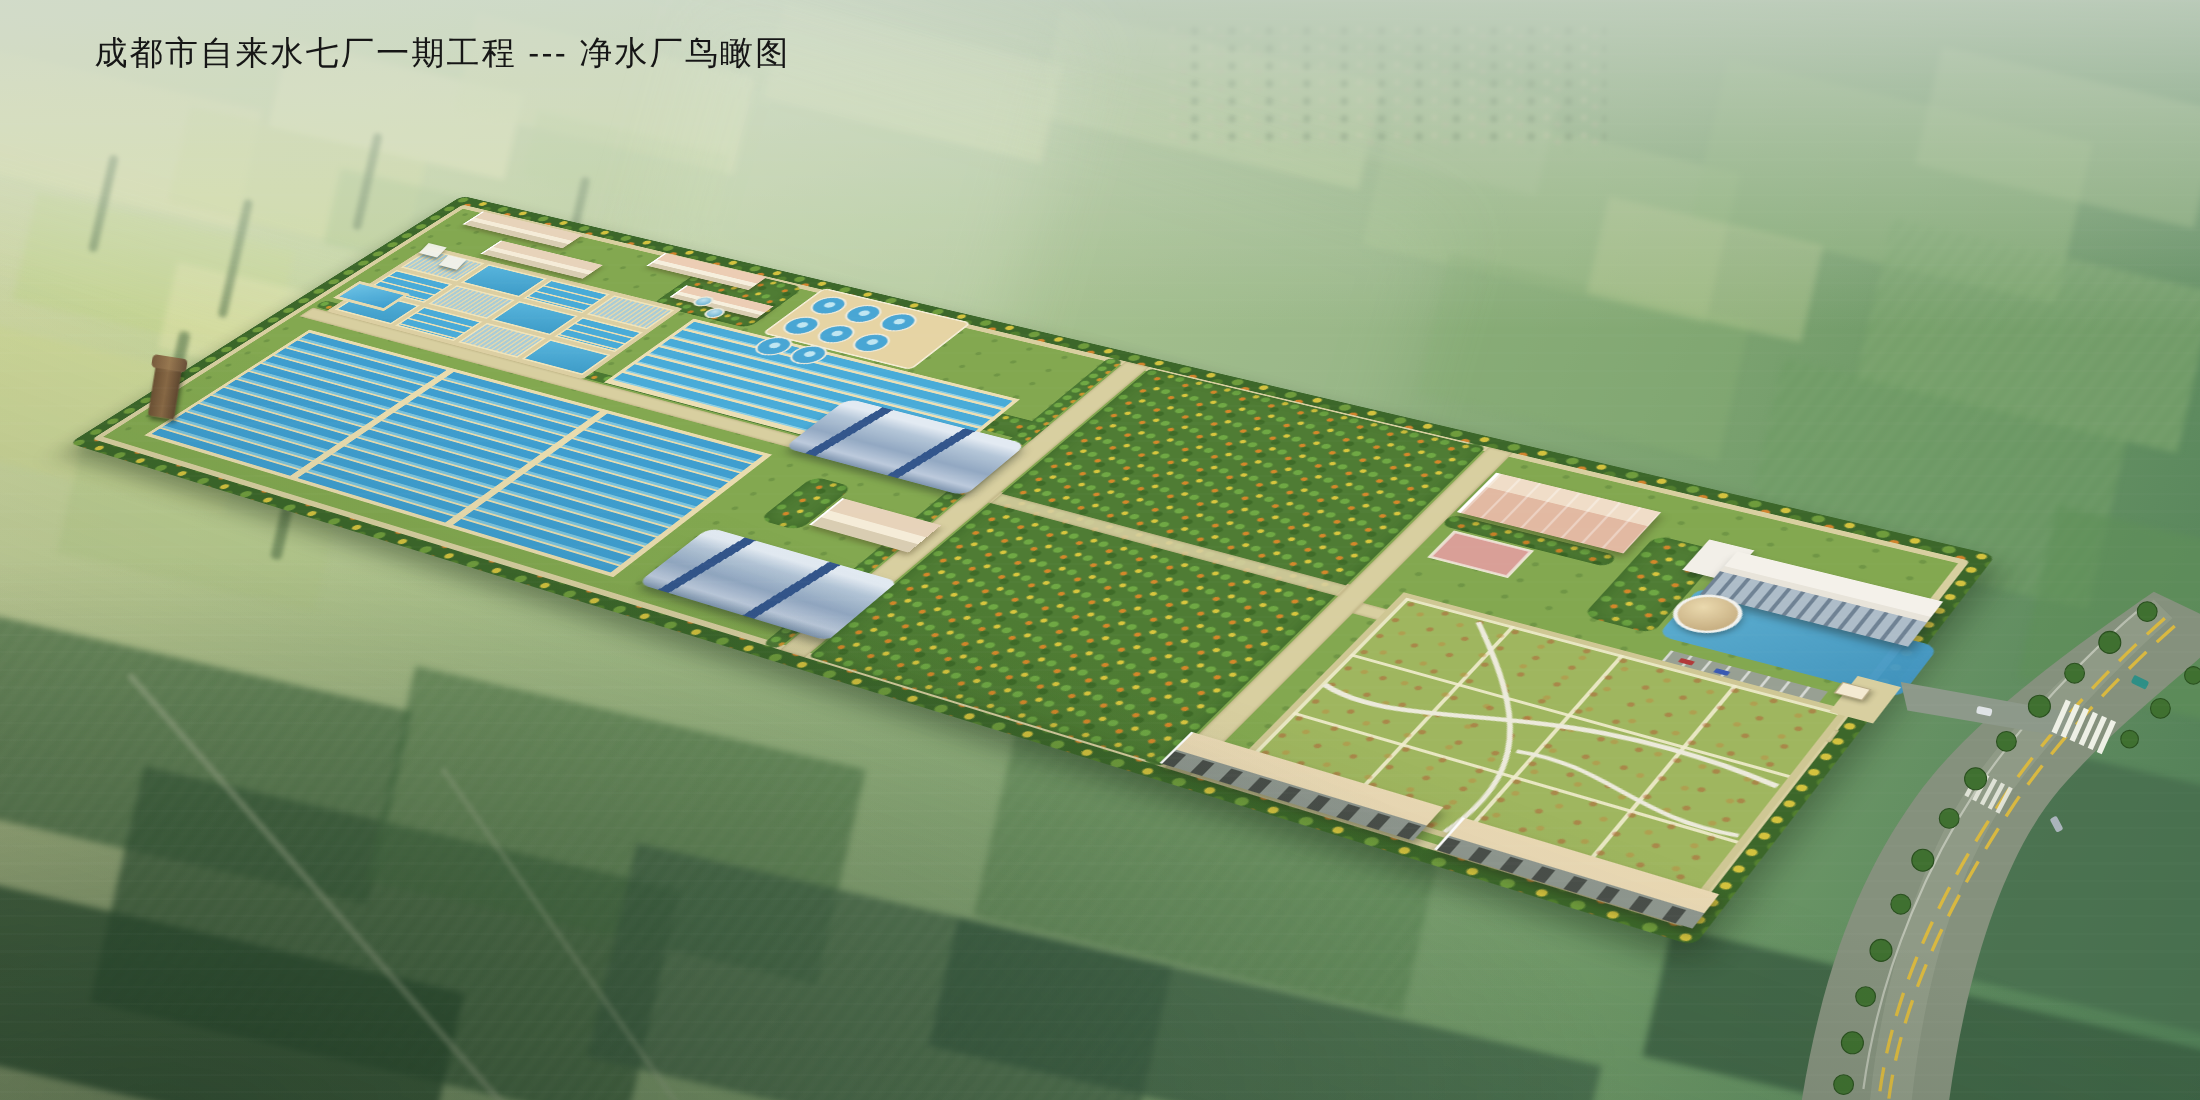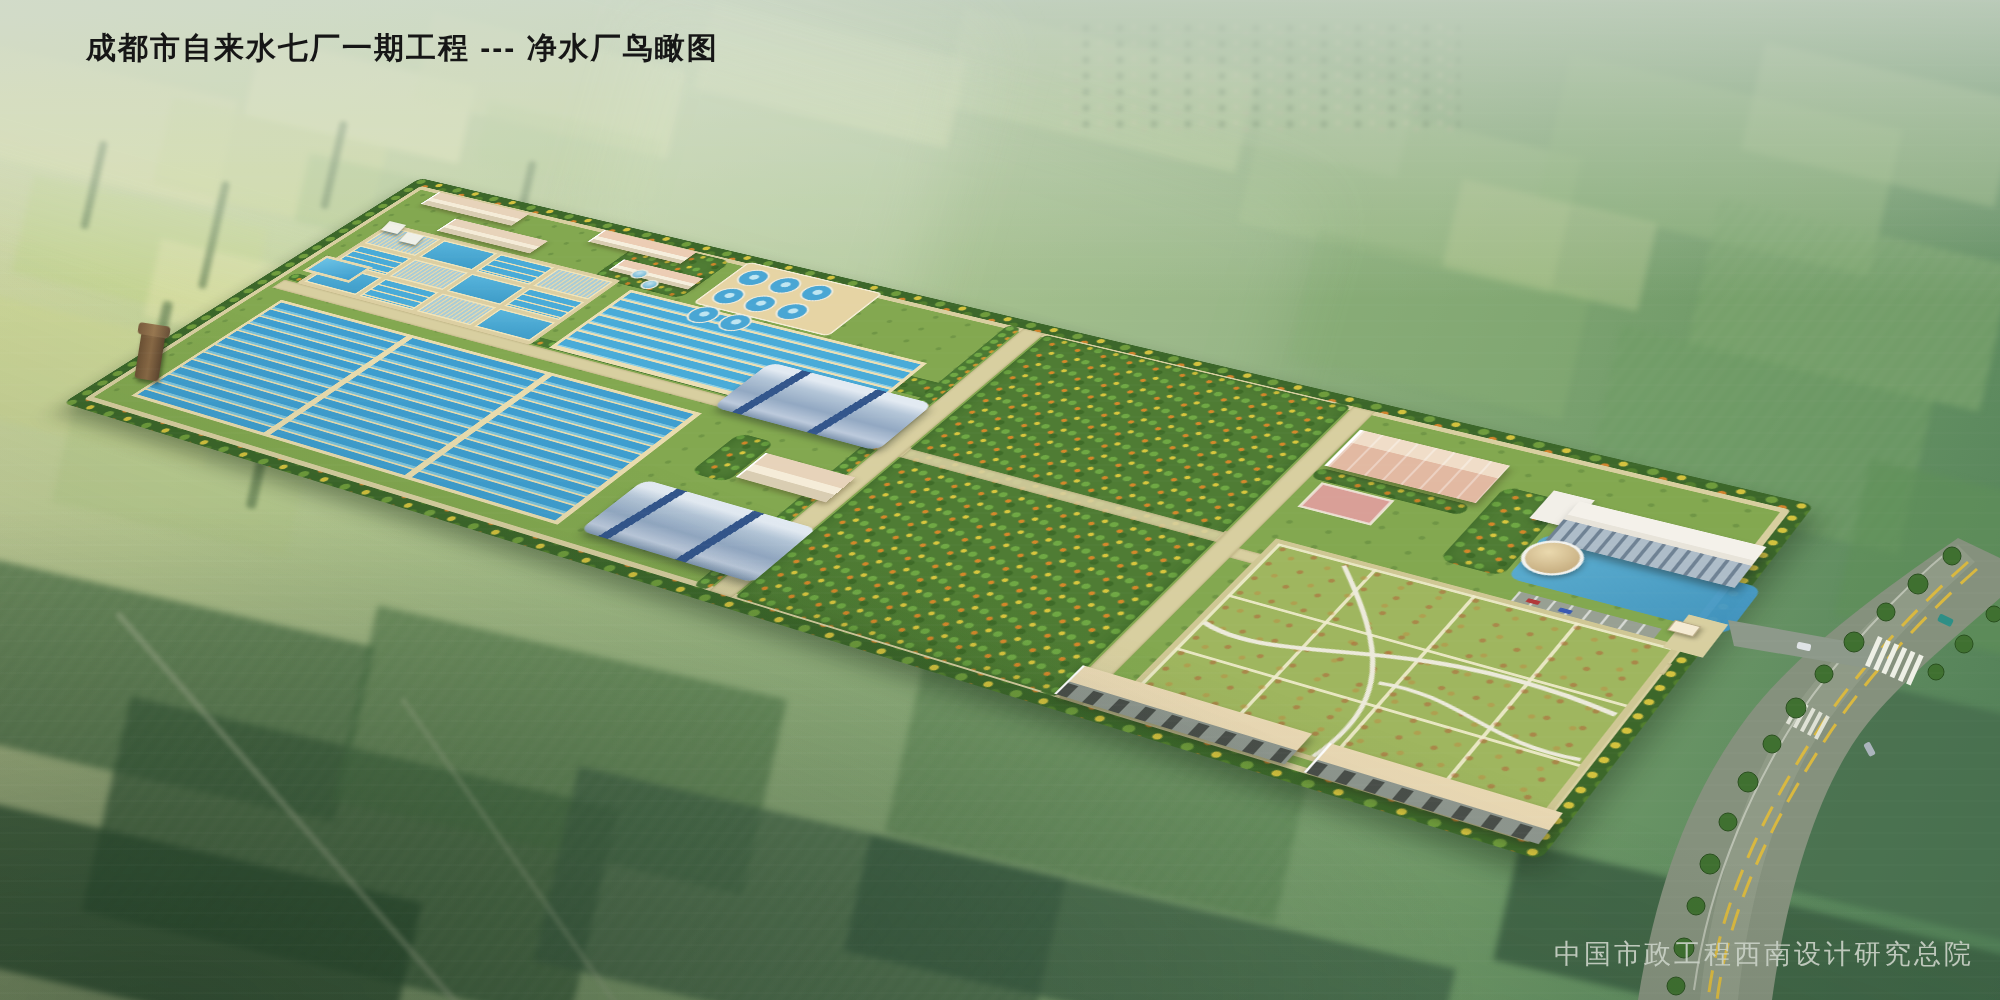--- a/index.html
+++ b/index.html
@@ -139,21 +139,21 @@
     background:linear-gradient(90deg,#7a5c3e,#9a7a52 50%,#6a5038);}
   .tent{position:absolute;width:17px;height:11px;background:#f2f2ea;transform:rotate(14deg) skewX(-30deg);
     box-shadow:1px 2px 3px rgba(40,50,30,.5);opacity:.95;}
   .main-road-svg{position:absolute;left:0;top:0;width:2000px;height:1000px;pointer-events:none;}
   .vignette{position:absolute;inset:0;pointer-events:none;
     background:
       radial-gradient(120% 90% at 8% 100%,rgba(15,35,22,.40),rgba(0,0,0,0) 55%),
       linear-gradient(200deg,rgba(0,0,0,0) 55%,rgba(20,40,28,.28) 100%);}
   .scanlines{position:absolute;inset:0;pointer-events:none;opacity:.5;
     background:repeating-linear-gradient(180deg,rgba(255,255,255,.03) 0 2px,rgba(0,0,0,0) 2px 16px);}
-  .title{position:absolute;left:86px;top:28px;font-size:30px;font-weight:700;letter-spacing:2px;
+  .title{position:absolute;left:86px;top:28px;font-size:30px;font-weight:400;letter-spacing:2px;
     color:var(--title-color,#161616);white-space:nowrap;}
   .credit{position:absolute;right:26px;bottom:28px;font-size:27px;font-weight:500;letter-spacing:3px;
     color:var(--credit-color,#c9d1c6);opacity:.92;white-space:nowrap;}
 </style>
 </head>
 <body>
 
 <div class="stage">
 
   <div class="patchwork">
@@ -337,14 +337,13 @@
         <circle cx="1994" cy="614" r="8"></circle>
         <circle cx="1964" cy="644" r="9"></circle>
       <circle cx="1936" cy="672" r="8"></circle>
     </g>
   </svg>
 
   <div class="vignette"></div>
   <div class="scanlines"></div>
 
   <div class="title">成都市自来水七厂一期工程 --- 净水厂鸟瞰图</div>
-  <div class="credit">中国市政工程西南设计研究总院</div>
 </div>
 
 </body></html>

